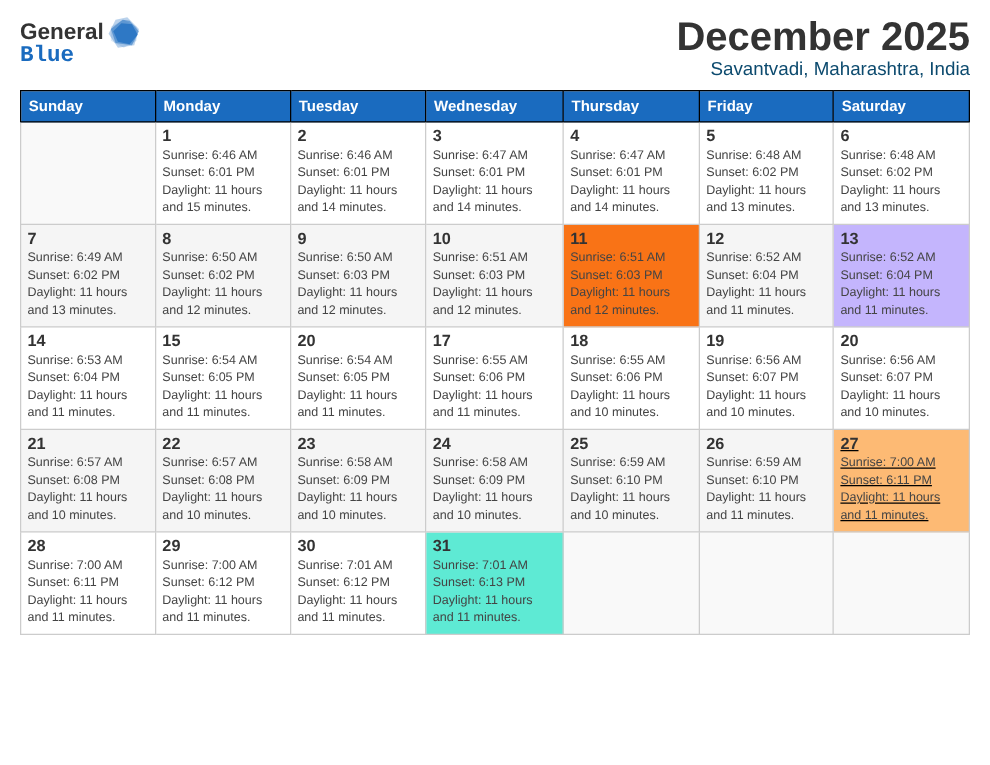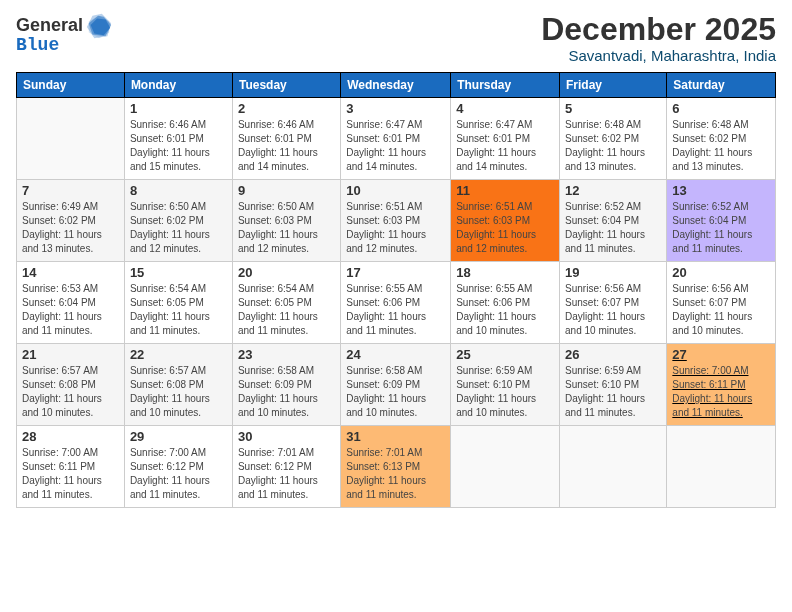--- a/index.html
+++ b/index.html
@@ -344,21 +344,21 @@
 Daylight: 11 hours
 and 11 minutes.</div>
           </td>
           <td style="background: rgb(255, 255, 255);">
             <span class="day-num">30</span>
             <div class="day-info" style="white-space: pre-line;">Sunrise: 7:01 AM
 Sunset: 6:12 PM
 Daylight: 11 hours
 and 11 minutes.</div>
           </td>
-          <td style="background: #fdba74;">
+          <td style="background: #5eead4;">
             <span class="day-num">31</span>
             <div class="day-info" style="white-space: pre-line;">Sunrise: 7:01 AM
 Sunset: 6:13 PM
 Daylight: 11 hours
 and 11 minutes.</div>
           </td>
           <td class="empty" style="background: rgb(249, 249, 249);"></td>
           <td class="empty" style="background: rgb(249, 249, 249);"></td>
           <td class="empty" style="background: rgb(249, 249, 249);"></td>
         </tr>

